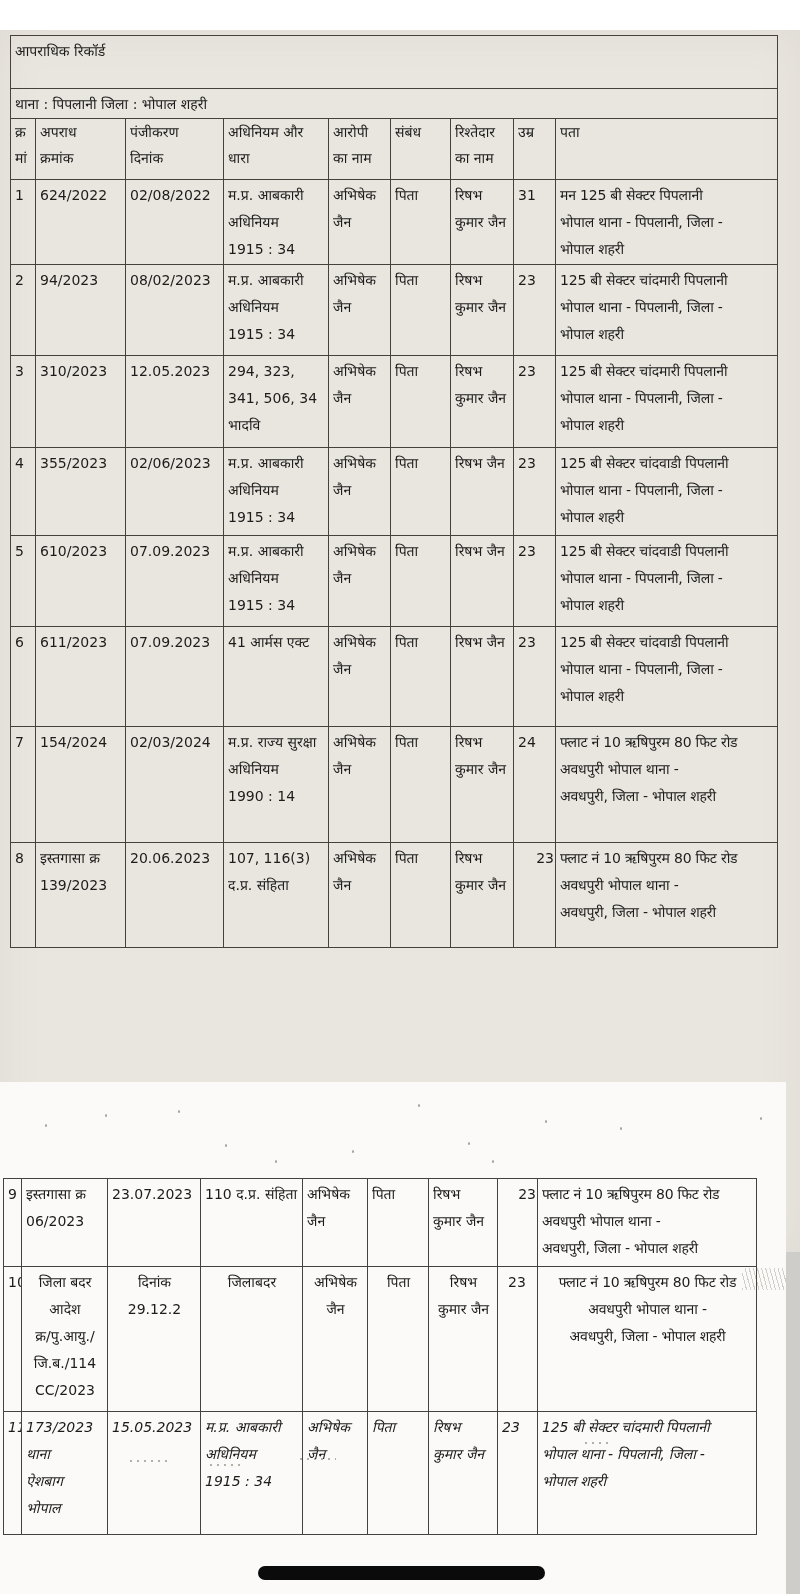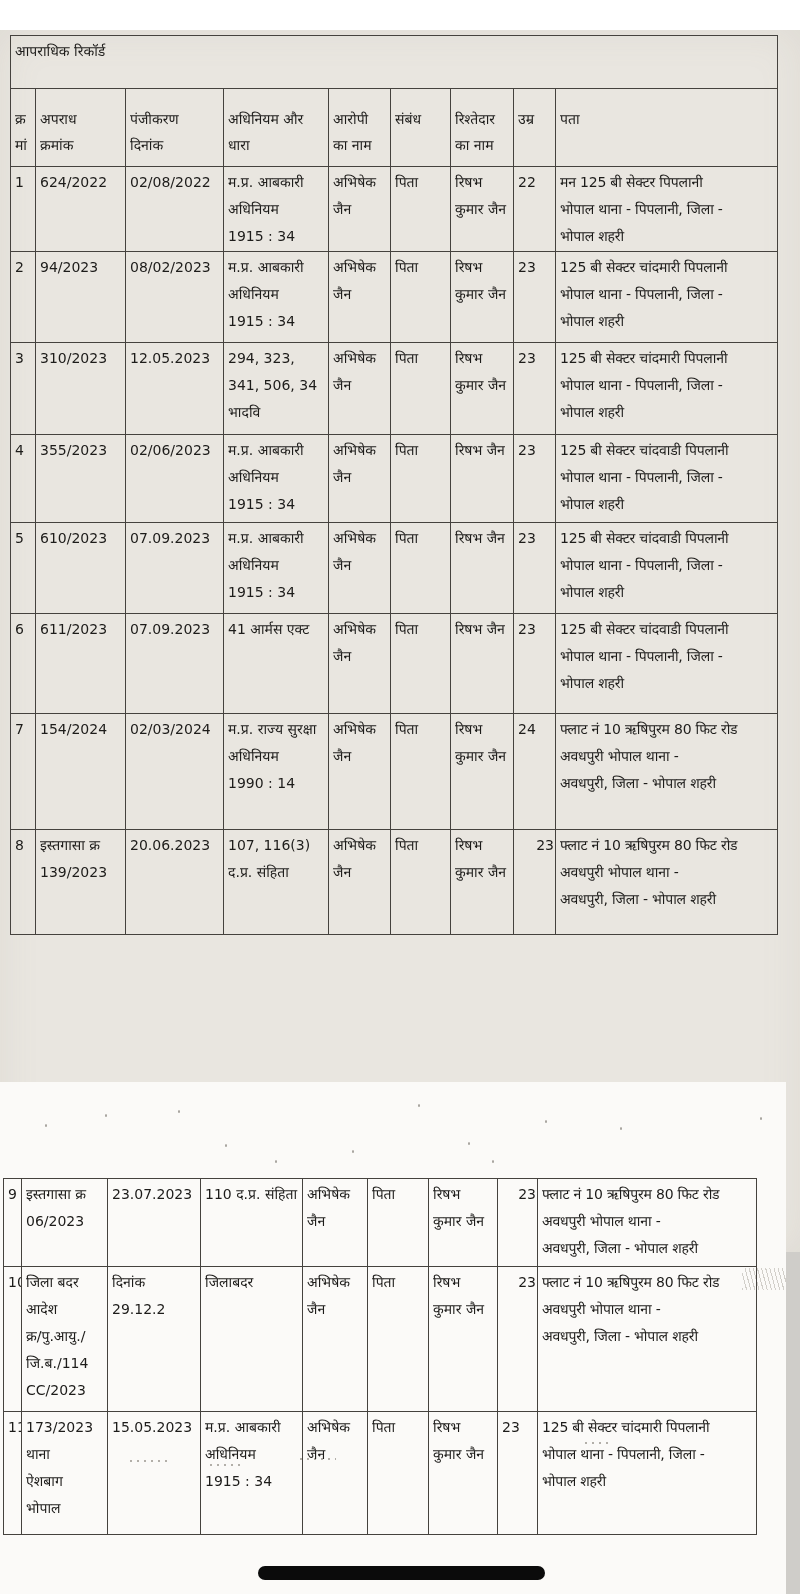--- a/index.html
+++ b/index.html
@@ -17,35 +17,35 @@
                white-space:pre-line;overflow:hidden;font-weight:normal;}
   .p1{position:absolute;left:10px;top:5px;width:768px;}
   .p2t{position:absolute;left:3px;top:96px;width:754px;}
 
   td.c{text-align:center;}
   td.title-cell{font-size:16.5px;height:50px;line-height:48px;padding:0;}
   td.station-cell{font-size:15.5px;height:26px;line-height:26px;padding:0;}
   td.accused-cell{height:50px;padding:0;font-size:15.5px;line-height:26px;}
   .accused-l1{padding-left:24px;}
   .accused-l2{text-align:center;}
-  tr.headrow td{height:60px;font-size:14px;line-height:26px;padding-top:17px;}
+  tr.headrow td{height:60px;font-size:14px;line-height:26px;padding-top:0;}
 
   
   #p1-body tr:nth-child(1) td{height:82px;}
   #p1-body tr:nth-child(2) td{height:88px;}
   #p1-body tr:nth-child(3) td{height:89px;}
   #p1-body tr:nth-child(4) td{height:85px;}
   #p1-body tr:nth-child(5) td{height:88px;}
   #p1-body tr:nth-child(6) td{height:97px;}
   #p1-body tr:nth-child(7) td{height:113px;}
   #p1-body tr:nth-child(8) td{height:102px;}
   
   #p2-body tr:nth-child(1) td{height:85px;}
-  #p2-body tr:nth-child(2) td{height:142px;}
-  #p2-body tr:nth-child(3) td{height:120px;}
+  #p2-body tr:nth-child(2) td{height:142px;text-align:center;}
+  #p2-body tr:nth-child(3) td{height:120px;font-style:italic;}
 
   td.cell-age.age-right{text-align:right;padding-right:1px;padding-left:0;}
   td.cell-address{letter-spacing:-.2px;}
 
   .scan-link{position:absolute;right:4px;top:1022px;font-size:21px;font-weight:bold;
              color:#1d1d9c;text-decoration:underline;cursor:pointer;
              font-family:"Liberation Sans","DejaVu Sans",sans-serif;}
 
   
   .page2{position:absolute;left:0;top:1082px;width:786px;height:512px;background:#fbfaf8;}
@@ -74,20 +74,23 @@
           <col style="width:105px">
             <col style="width:62px">
             <col style="width:60px">
           <col style="width:63px">
             <col style="width:42px">
             <col>
         </colgroup>
         <thead>
           <tr>
             <td colspan="9" class="c title-cell">आपराधिक रिकॉर्ड</td>
+          </tr>
+          <tr>
+            <td colspan="9" class="c station-cell">थाना : पिपलानी जिला : भोपाल शहरी</td>
           </tr>
           <tr class="headrow" id="p1-head">
               <td>क्र
 मां</td>
               <td>अपराध
 क्रमांक</td>
               <td>पंजीकरण
 दिनांक</td>
               <td>अधिनियम और
 धारा</td>
@@ -106,21 +109,21 @@
               <td class="cell-crime-number">624/2022</td>
               <td class="cell-registration-date">02/08/2022</td>
               <td class="cell-act-and-sections">म.प्र. आबकारी
 अधिनियम
 1915 : 34</td>
               <td class="cell-accused-name">अभिषेक
 जैन</td>
               <td class="cell-relation">पिता</td>
               <td class="cell-relative-name">रिषभ
 कुमार जैन</td>
-              <td class="cell-age">22</td>
+              <td class="cell-age">31</td>
               <td class="cell-address">मन 125 बी सेक्टर पिपलानी
 भोपाल   थाना - पिपलानी, जिला -
 भोपाल शहरी</td>
             </tr>
             <tr>
               <td class="cell-serial-number">2</td>
               <td class="cell-crime-number">94/2023</td>
               <td class="cell-registration-date">08/02/2023</td>
               <td class="cell-act-and-sections">म.प्र. आबकारी
 अधिनियम

